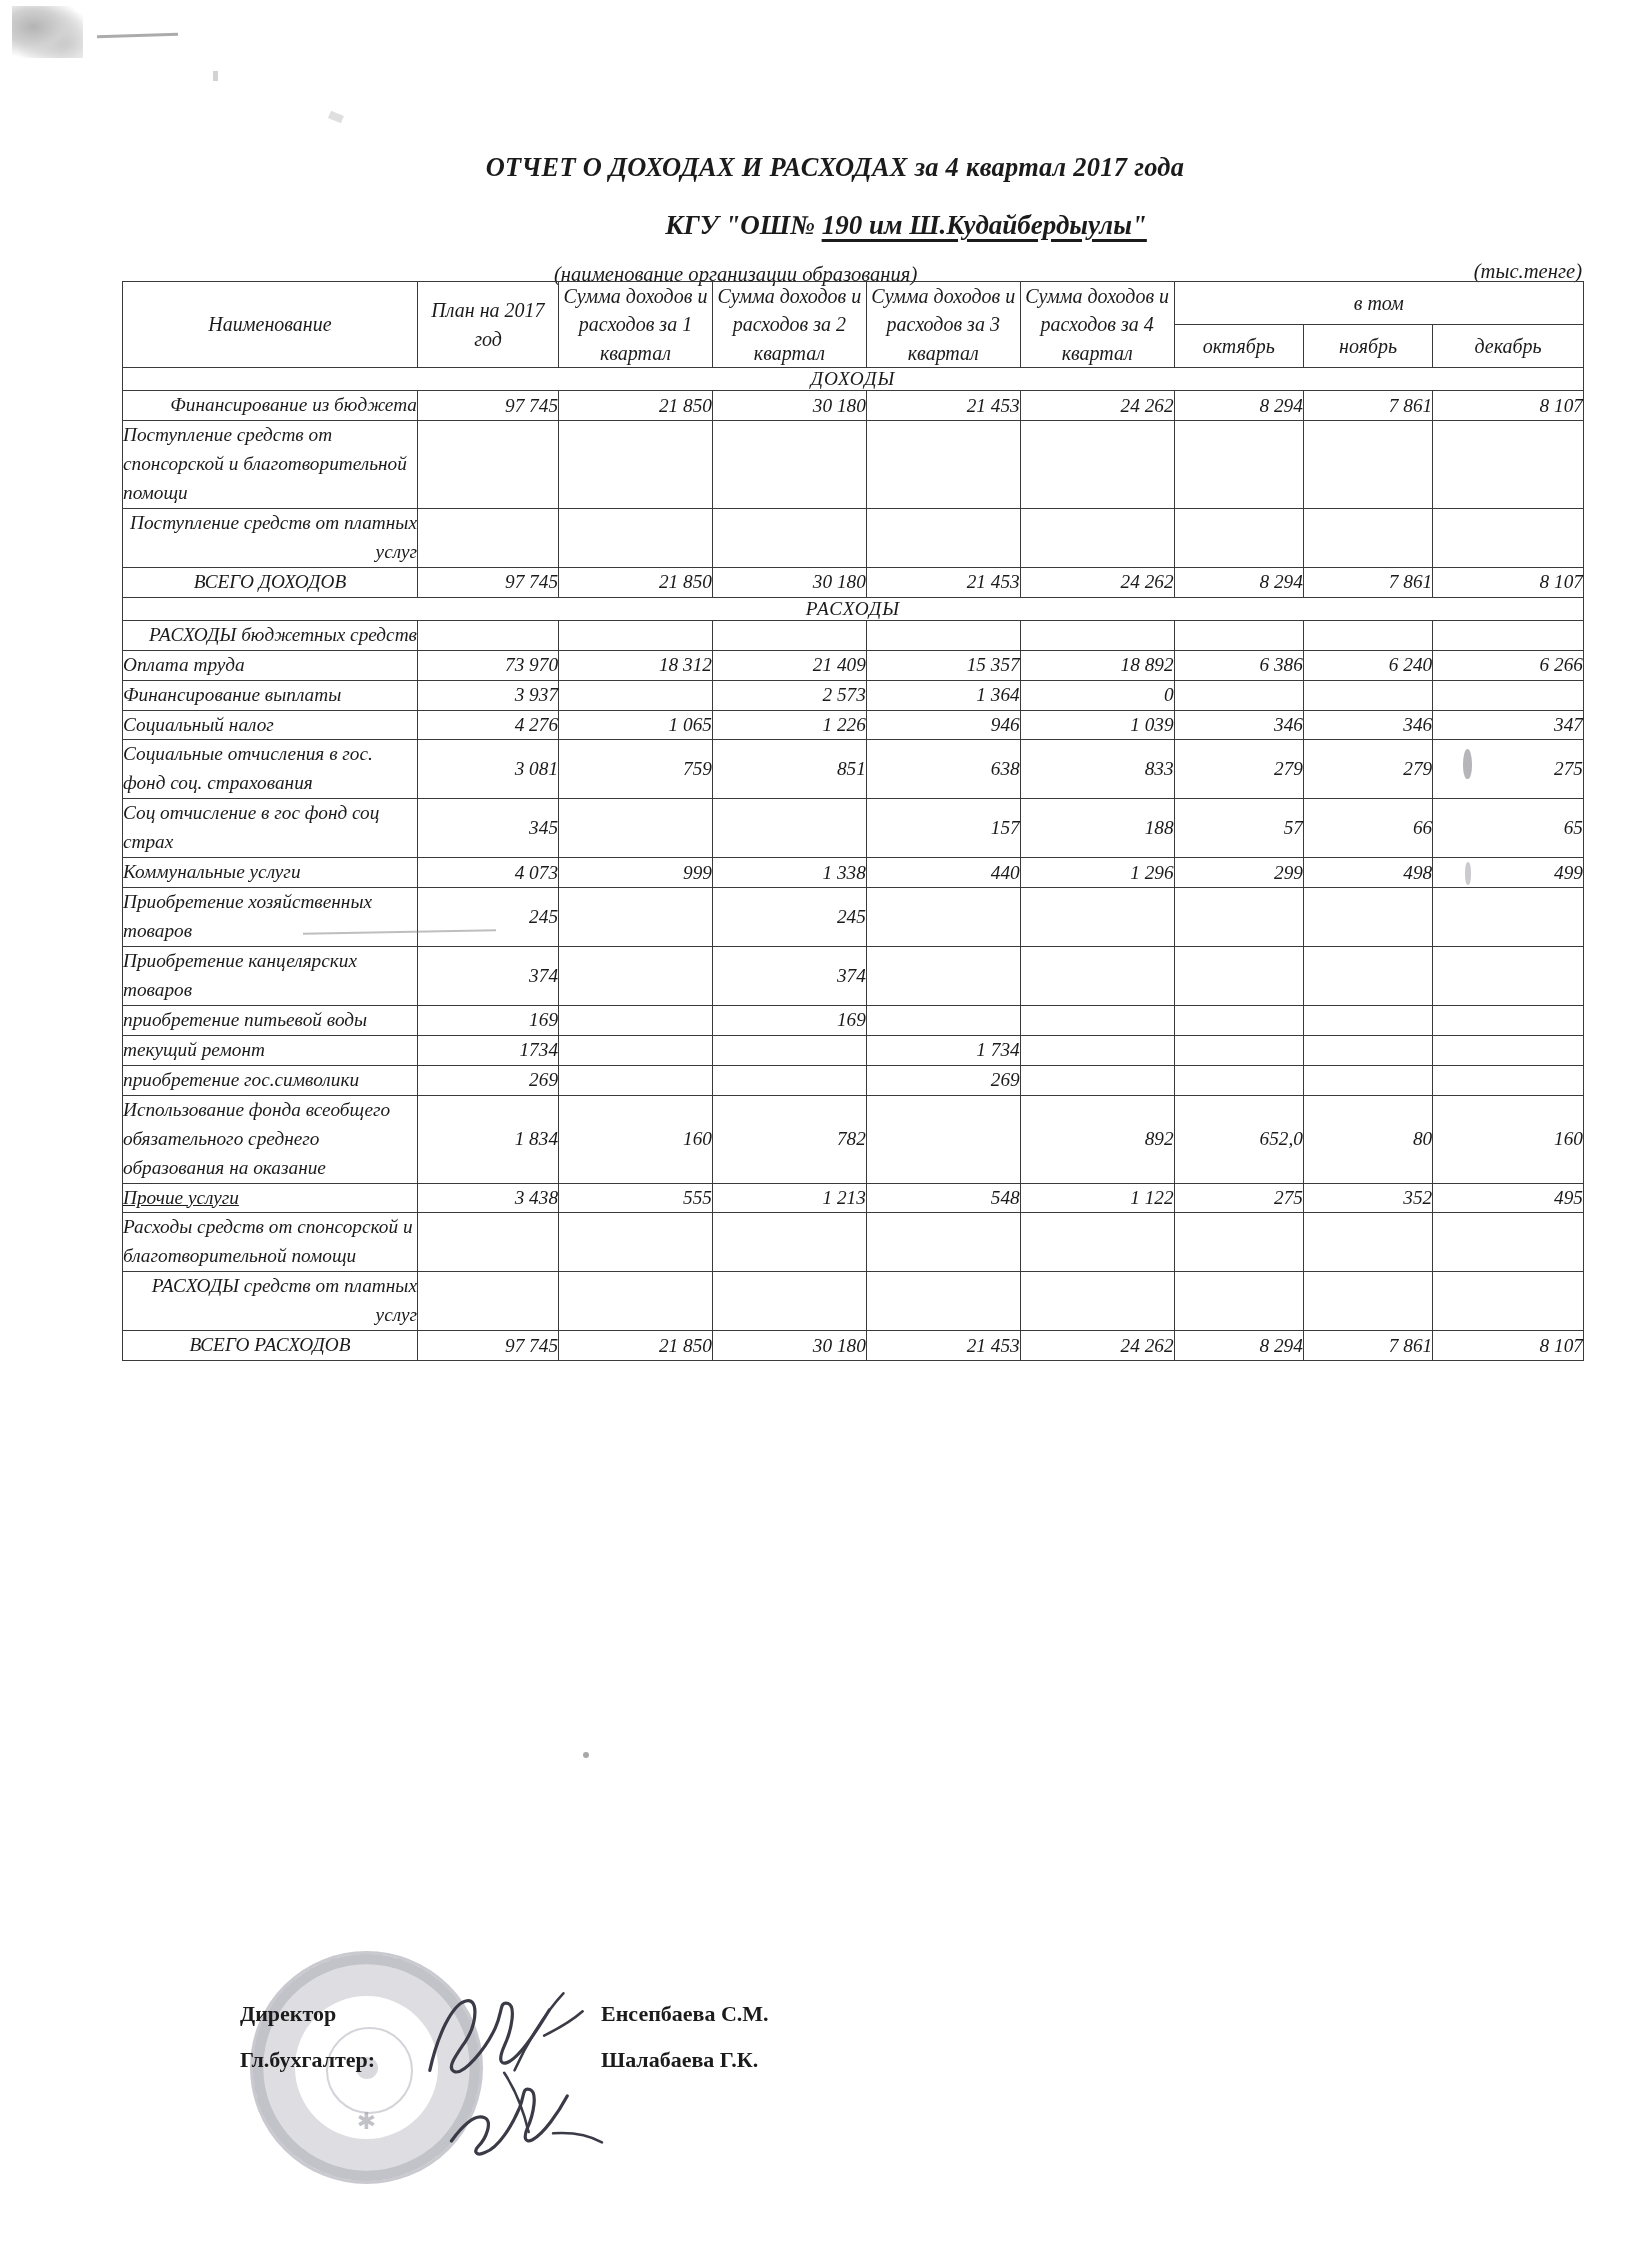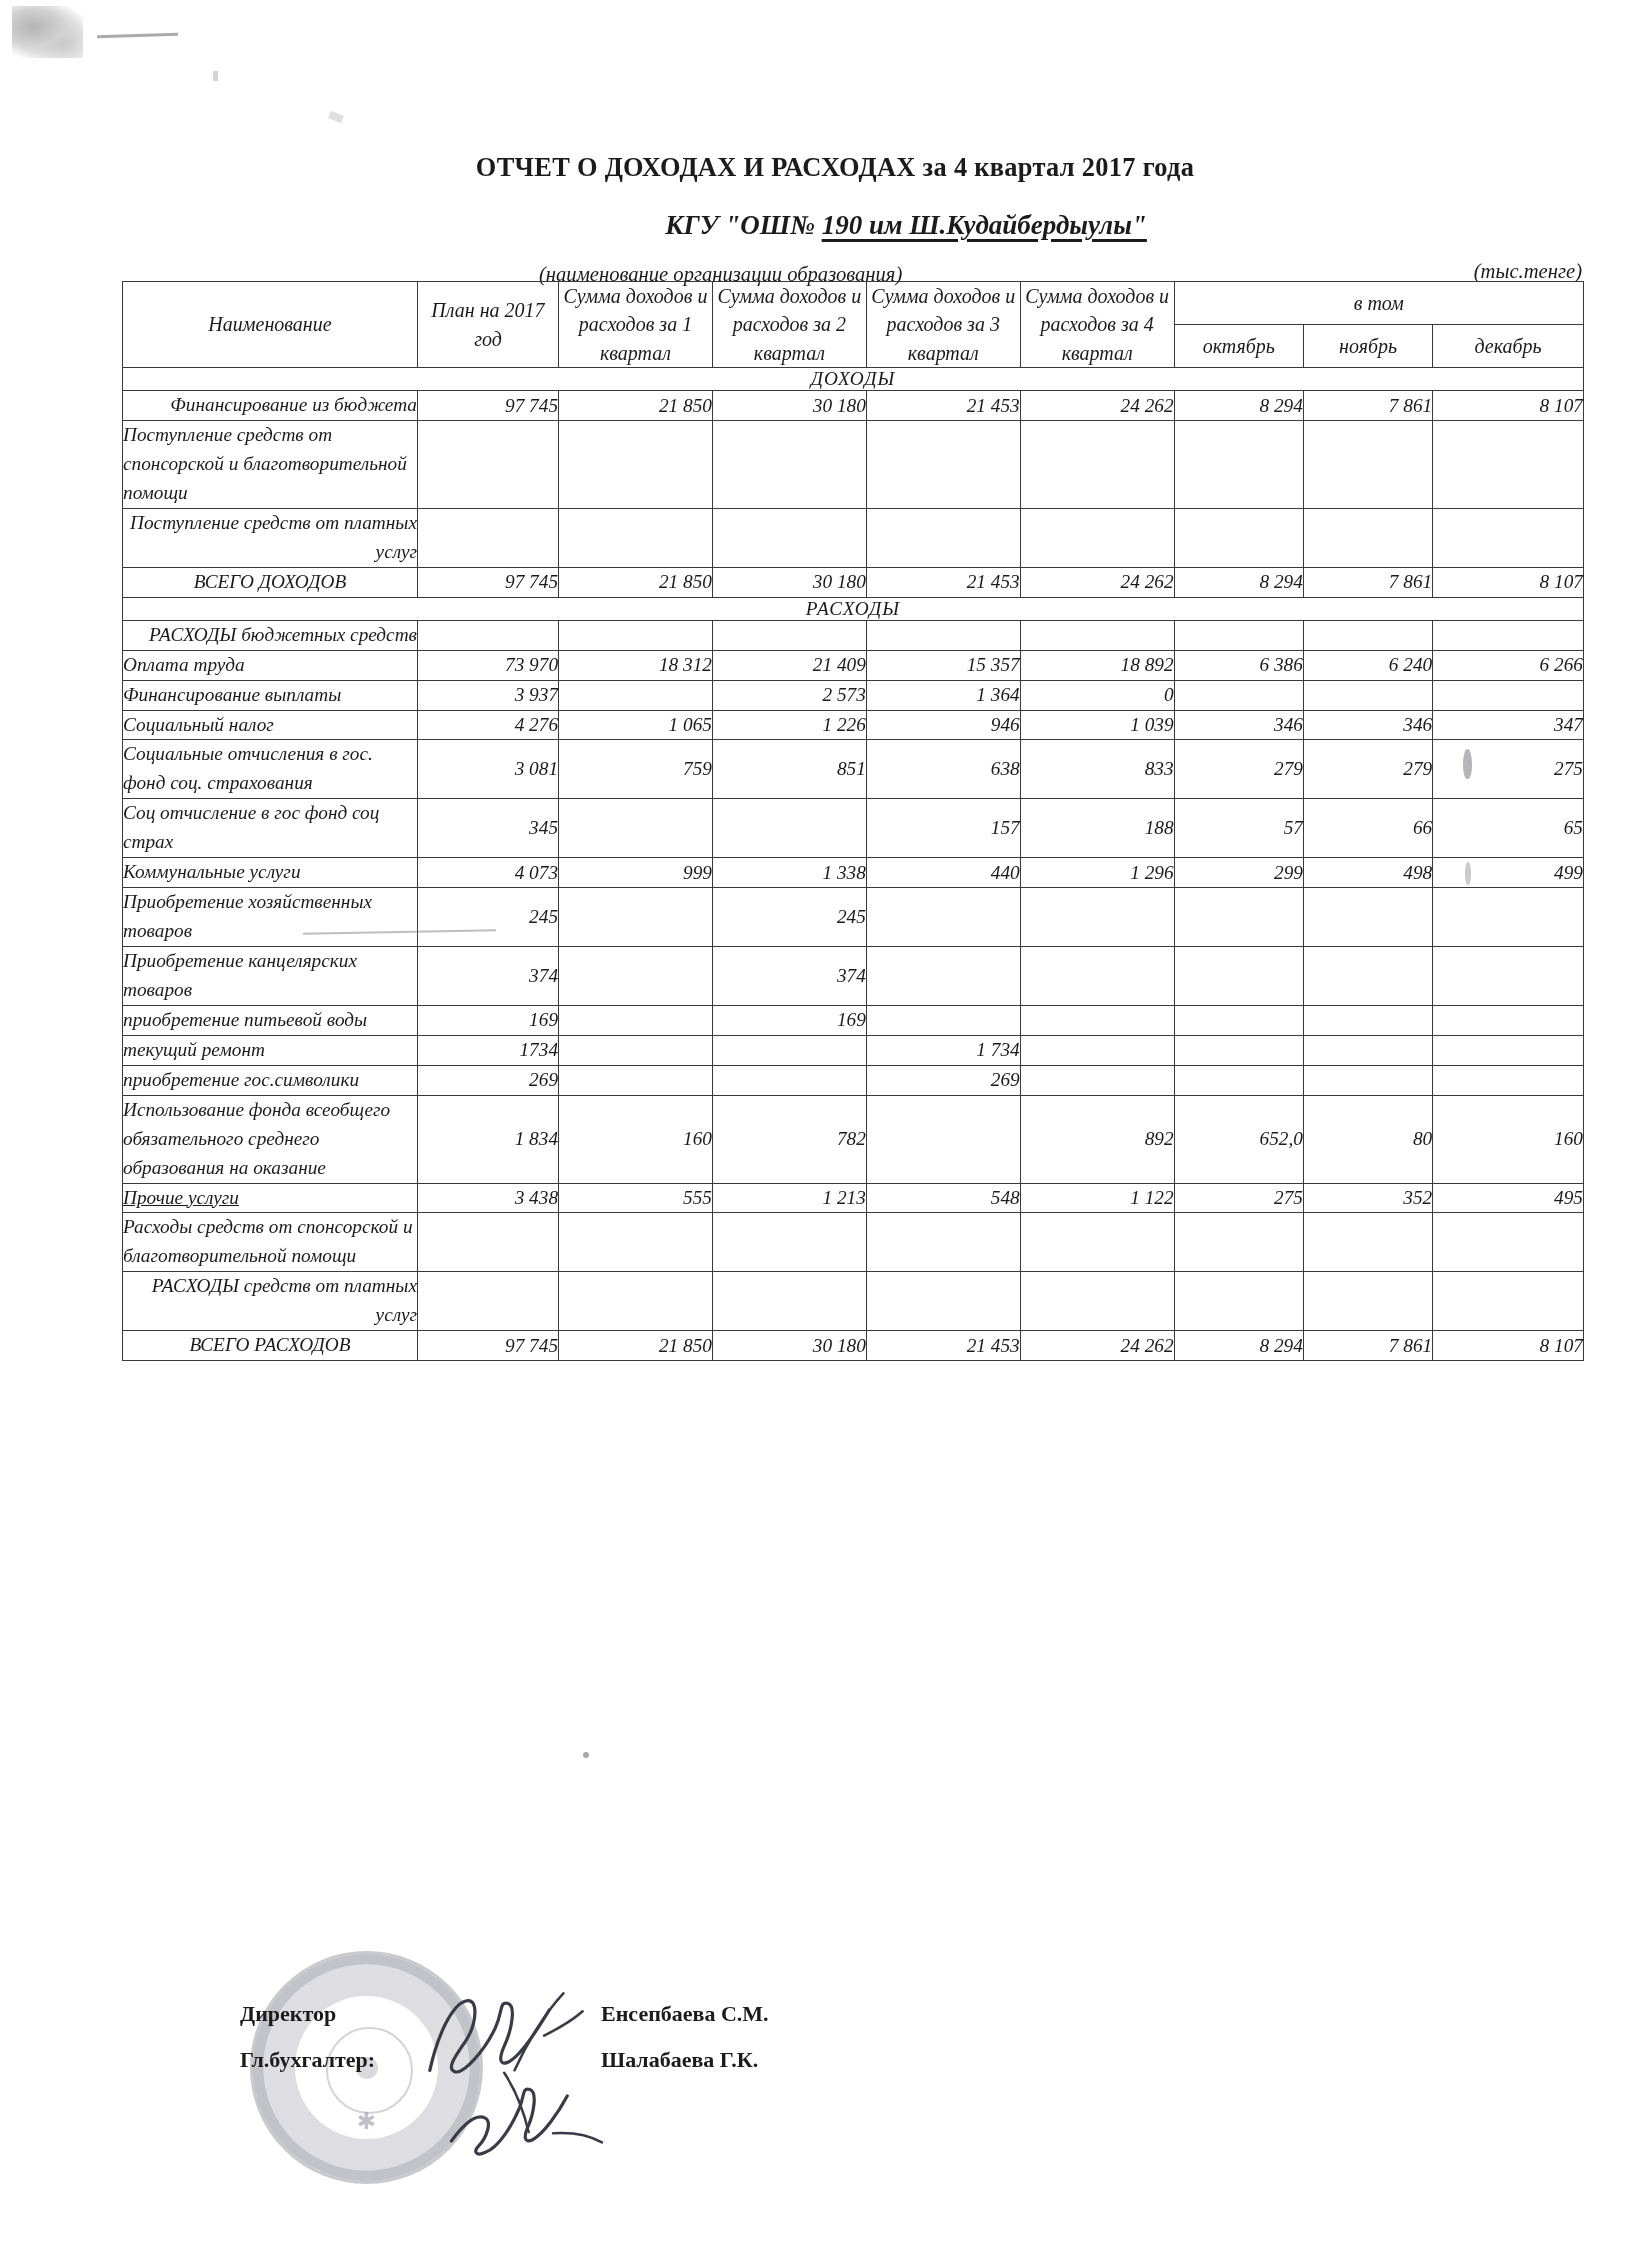--- a/index.html
+++ b/index.html
@@ -44,20 +44,21 @@
 
   
   #doc-header {
     position: absolute;
     left: 0;
     top: 152px;
     width: 1644px;
   }
   #report-title {
     text-align: center;
+    font-style: italic;
     font-weight: bold;
     font-size: 26.4px;
     letter-spacing: 0.3px;
     padding-left: 26px;
     white-space: nowrap;
   }
   #org-name-line {
     text-align: center;
     font-style: italic;
     font-weight: bold;
@@ -68,20 +69,21 @@
   }
   #org-name-value {
     text-decoration: underline;
     text-underline-offset: 4.5px;
     text-decoration-thickness: 2.6px;
   }
   #subtitle-row {
     position: relative;
     margin-top: 22px;
     height: 30px;
+    margin-left: 15px;
   }
   #org-caption {
     position: absolute;
     left: 539px;
     top: 0;
     font-style: italic;
     font-size: 20.6px;
     white-space: nowrap;
   }
   #units-label {

